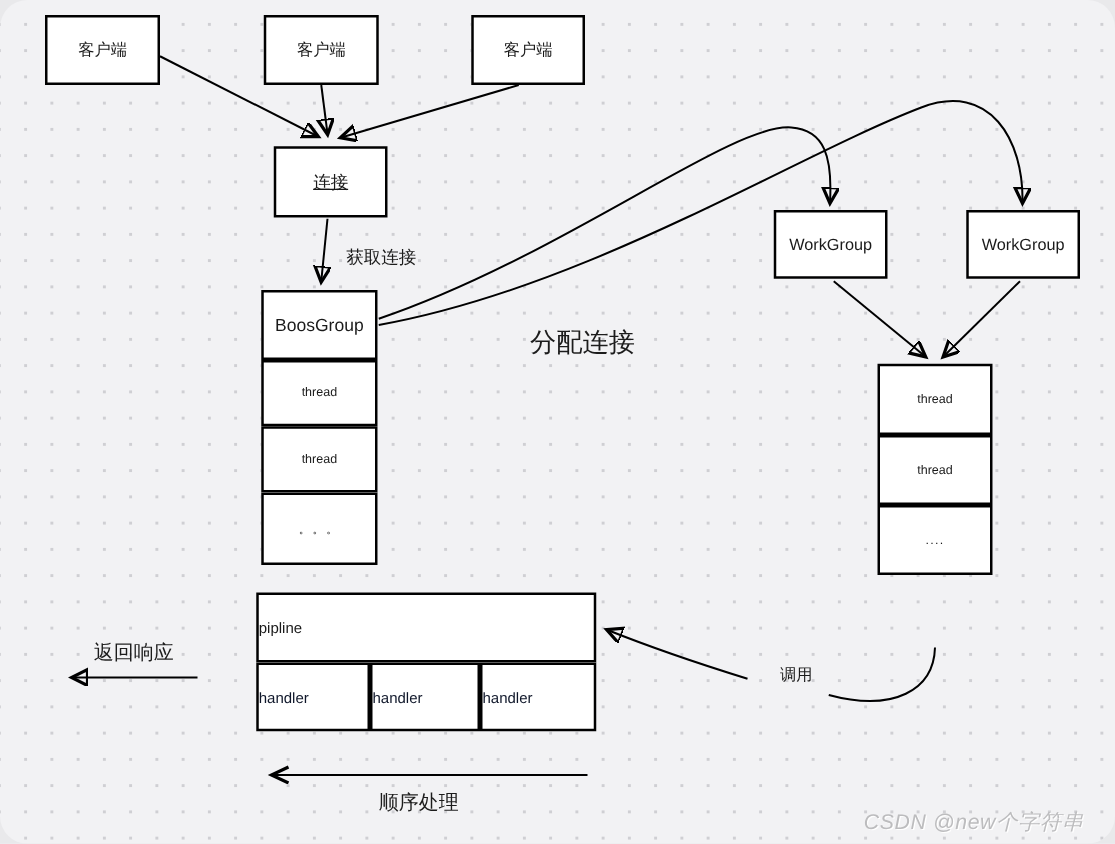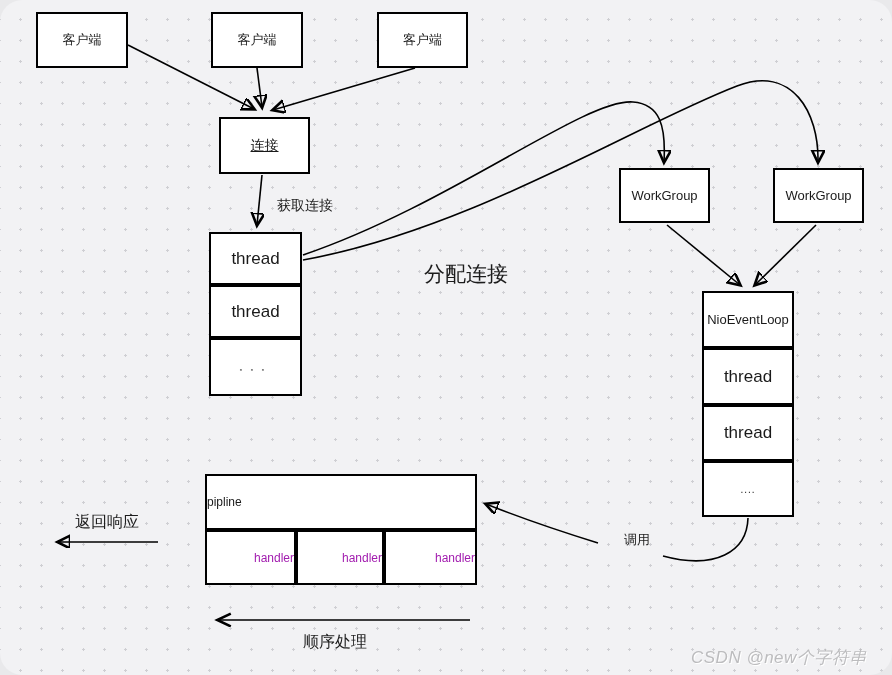--- a/index.html
+++ b/index.html
@@ -24,36 +24,36 @@
     display:flex;align-items:center;justify-content:center;
     box-sizing:border-box;
     font-size:13px;color:#1a1a1a;
     text-align:center;
     line-height:1.2;
   }
   .stack{position:absolute;display:flex;flex-direction:column;}
   .stack .cell{
     background:#ffffff;border:2px solid #000000;
     display:flex;align-items:center;justify-content:center;
-    box-sizing:border-box;font-size:17px;color:#1a1a1a;
+    box-sizing:border-box;font-size:10px;color:#1a1a1a;
   }
   .lbl{
     position:absolute;color:#1c1c1c;white-space:nowrap;
   }
   .pipe-wrap{position:absolute;display:flex;flex-direction:column;}
   .pipe-top{
     background:#fff;border:2px solid #000;box-sizing:border-box;
     display:flex;align-items:center;
     font-size:12px;color:#1a1a1a;
   }
   .pipe-row{display:flex;flex-direction:row;}
   .pipe-row .cell{
     background:#fff;border:2px solid #000;box-sizing:border-box;
-    display:flex;align-items:center;justify-content:flex-end;
-    font-size:12px;color:#a21caf;
+    display:flex;align-items:center;justify-content:flex-start;
+    font-size:12px;color:#0f172a;
   }
   svg.wires{position:absolute;left:0;top:0;pointer-events:none;}
   svg.wires path, svg.wires line{stroke:#000;stroke-width:1.6px;fill:none;}
   .watermark{
     position:absolute;
     color:#bcbcbe;
     text-shadow:1px 1px 0 #ffffff;
     font-size:17px;
     letter-spacing:.5px;
     font-style:italic;
@@ -95,42 +95,42 @@
   </div>
   <div class="box" style="left:377px;top:12px;width:91px;height:56px;">
     <span>客户端</span>
   </div>
 
   <div class="box" style="left:219px;top:117px;width:91px;height:57px;font-size:14px;text-decoration:underline;">
     <span>连接</span>
   </div>
 
   <div class="stack" style="left:209px;top:232px;width:93px;">
+    <div class="cell" style="height:56px;font-size:14px;">
+      <span>BoosGroup</span>
+    </div>
     <div class="cell" style="height:53px;">
       <span>thread</span>
     </div>
     <div class="cell" style="height:53px;">
       <span>thread</span>
     </div>
     <div class="cell" style="height:58px;font-size:9px;letter-spacing:2px;">
       <span>。。。</span>
     </div>
   </div>
 
   <div class="box" style="left:619px;top:168px;width:91px;height:55px;">
     <span>WorkGroup</span>
   </div>
   <div class="box" style="left:773px;top:168px;width:91px;height:55px;">
     <span>WorkGroup</span>
   </div>
 
   <div class="stack" style="left:702px;top:291px;width:92px;">
-    <div class="cell" style="height:57px;font-size:13px;">
-      <span>NioEventLoop</span>
-    </div>
     <div class="cell" style="height:57px;">
       <span>thread</span>
     </div>
     <div class="cell" style="height:56px;">
       <span>thread</span>
     </div>
     <div class="cell" style="height:56px;font-size:10px;letter-spacing:1px;">
       <span>....</span>
     </div>
   </div>

